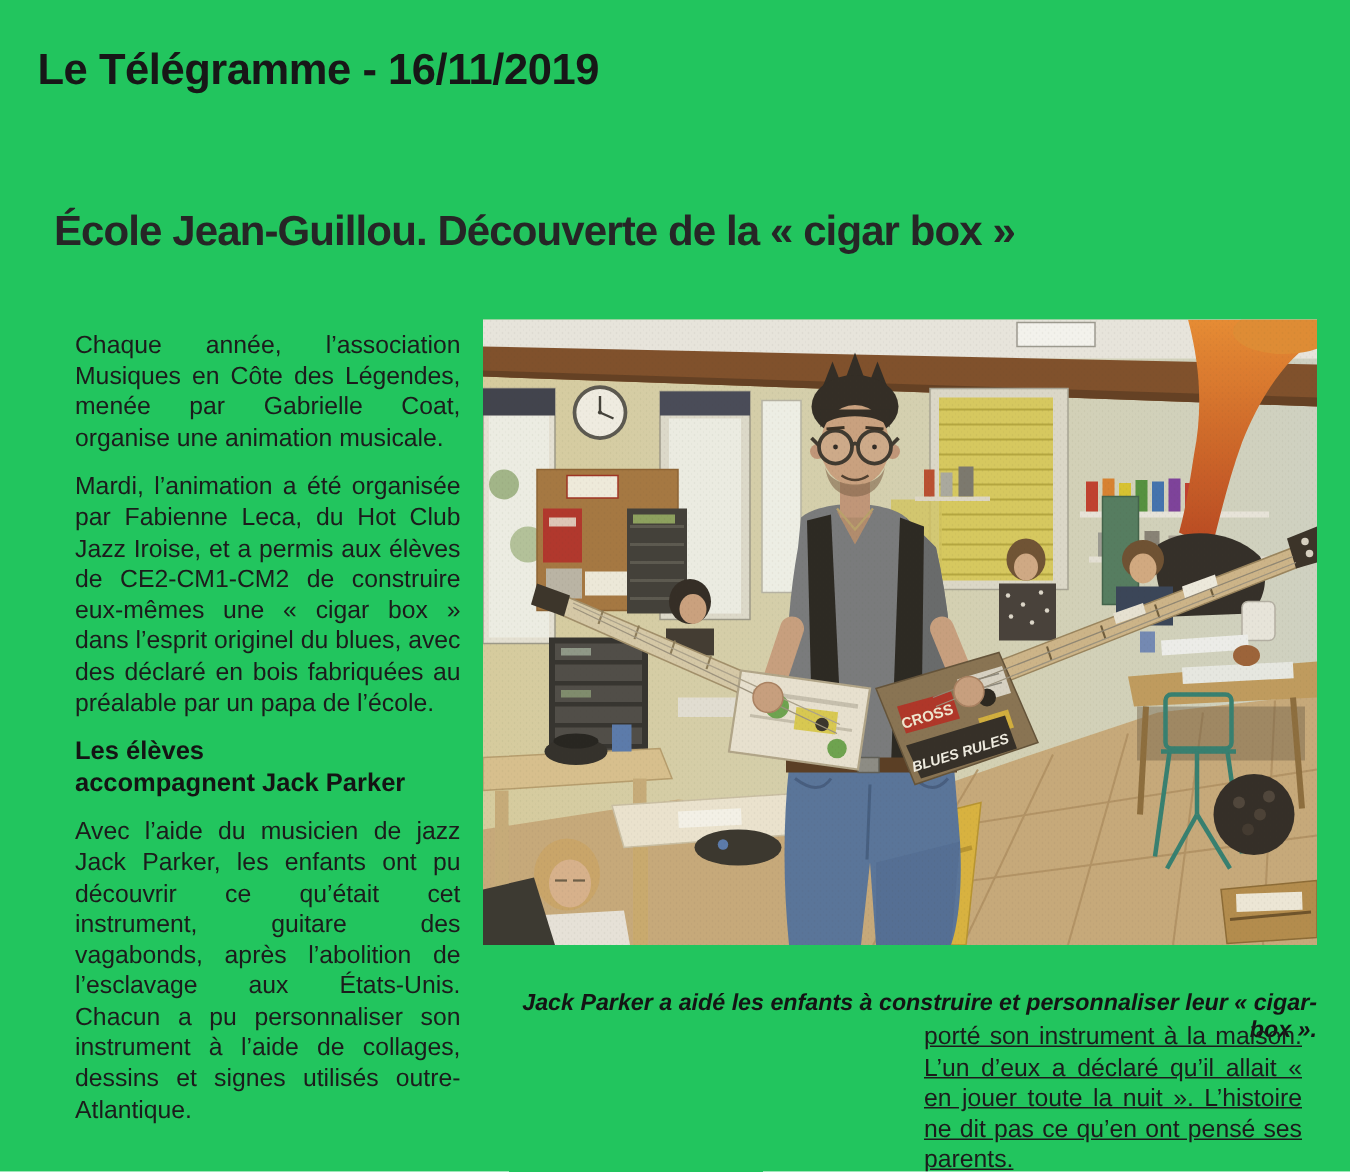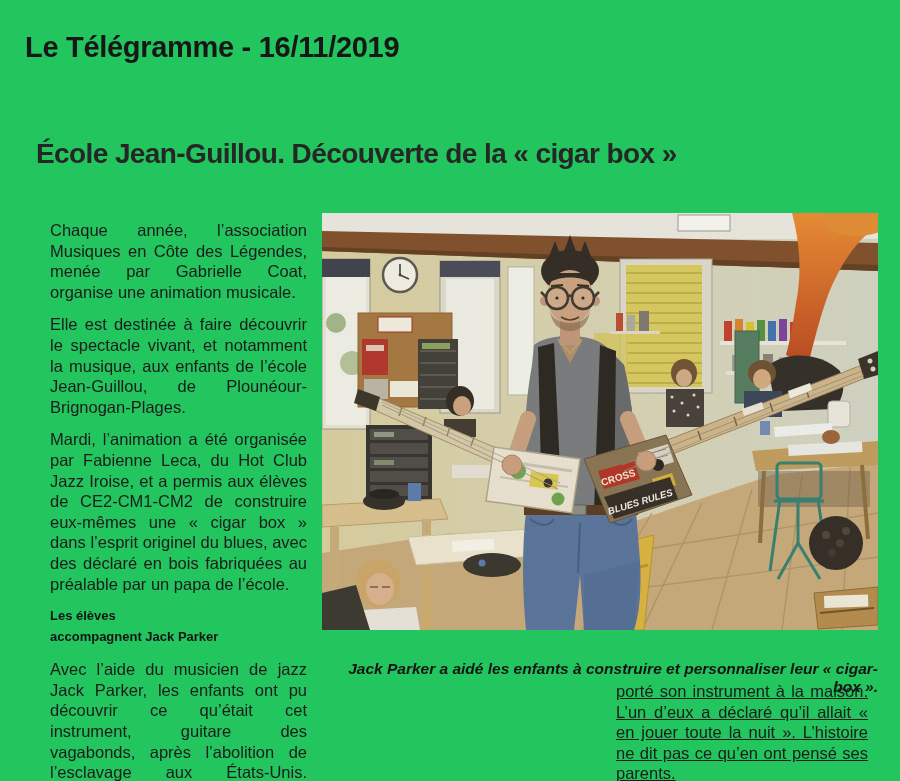--- a/index.html
+++ b/index.html
@@ -27,21 +27,21 @@
   .bodycol{
     position:absolute;
     font-size:16.5px;line-height:20.6px;text-align:justify;color:#1c1c1c;
   }
   .bodycol p{margin:12px;}
   #col-left{left:38px;top:208px;width:281px;}
   #col-mid{left:322px;top:669px;width:276px;}
   #col-right{left:604px;top:669px;width:276px;text-decoration:underline;}
   .subhead{
     font-weight:700;white-space:pre-line;margin-top:11px;
-    font-size:13px;line-height:20.6px;color:#141414;
+    font-size:17px;line-height:20.6px;color:#141414;
   }
   
   #photo{
     position:absolute;left:322px;top:213px;width:556px;height:417px;
     background:#ded9c6;overflow:hidden;
   }
   #photo svg{display:block;}
   #caption{
     position:absolute;left:322px;top:660px;width:556px;
     font-size:15.5px;font-style:italic;font-weight:700;color:#141414;text-align:right;
@@ -51,21 +51,20 @@
 <body>
 
 <div id="page">
 
   <div id="masthead">Le Télégramme - 16/11/2019</div>
 
   <div id="headline">École Jean-Guillou. Découverte de la « cigar box »</div>
 
   <div id="col-left" class="bodycol">
     <p>Chaque année, l’association Musiques en Côte des Légendes, menée par Gabrielle Coat, organise une animation musicale.</p>
-    <p>Elle est destinée à faire découvrir le spectacle vivant, et notamment la musique, aux enfants de l’école Jean-Guillou, de Plounéour-Brignogan-Plages.</p>
     <p>Mardi, l’animation a été organisée par Fabienne Leca, du Hot Club Jazz Iroise, et a permis aux élèves de CE2-CM1-CM2 de construire eux-mêmes une « cigar box » dans l’esprit originel du blues, avec des déclaré en bois fabriquées au préalable par un papa de l’école.</p>
     <p class="subhead">Les élèves
 accompagnent Jack Parker</p>
     <p>Avec l’aide du musicien de jazz Jack Parker, les enfants ont pu découvrir ce qu’était cet instrument, guitare des vagabonds, après l’abolition de l’esclavage aux États-Unis. Chacun a pu personnaliser son instrument à l’aide de collages, dessins et signes utilisés outre-Atlantique.</p>
   </div>
 
   <div id="photo">
     <svg width="556" height="417" viewBox="0 0 556 417">
       <defs>
         <linearGradient id="wallGrad" x1="0" y1="0" x2="1" y2="0">

